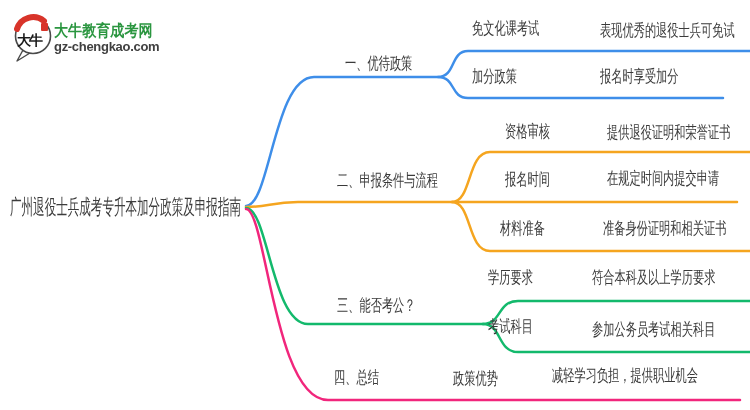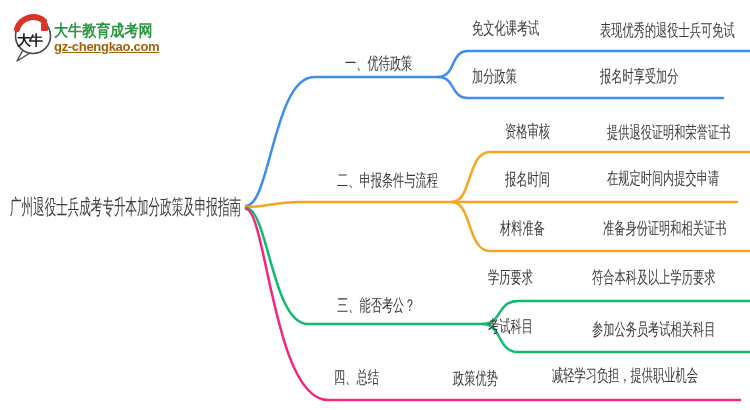--- a/index.html
+++ b/index.html
@@ -18,21 +18,21 @@
     font-size:21px;line-height:26px;height:26px;color:#3c3c3c;
     transform:scaleX(.55);
   }
   .logo-title{
     position:absolute;left:54px;top:22px;white-space:nowrap;
     font-size:16px;line-height:18px;font-weight:bold;color:#2b9640;
     transform:scaleX(.88);transform-origin:0 50%;
   }
   .logo-domain{
     position:absolute;left:54px;top:40px;white-space:nowrap;
-    font-size:13px;line-height:14px;font-weight:bold;color:#a16207;letter-spacing:-.3px;text-decoration:underline;
+    font-size:13px;line-height:14px;font-weight:bold;color:#404040;letter-spacing:-.3px;
   }
 </style>
 </head>
 <body>
 
 <div class="stage">
 
   <svg class="wires" viewBox="0 0 750 410" fill="none" stroke-width="2.5" stroke-linecap="round">
 
     <path d="M246,206 C270,206 274,77 314,77 L438,77 C456,77 450,51 468,51 L752,51" stroke="#3e8ee9"></path>

